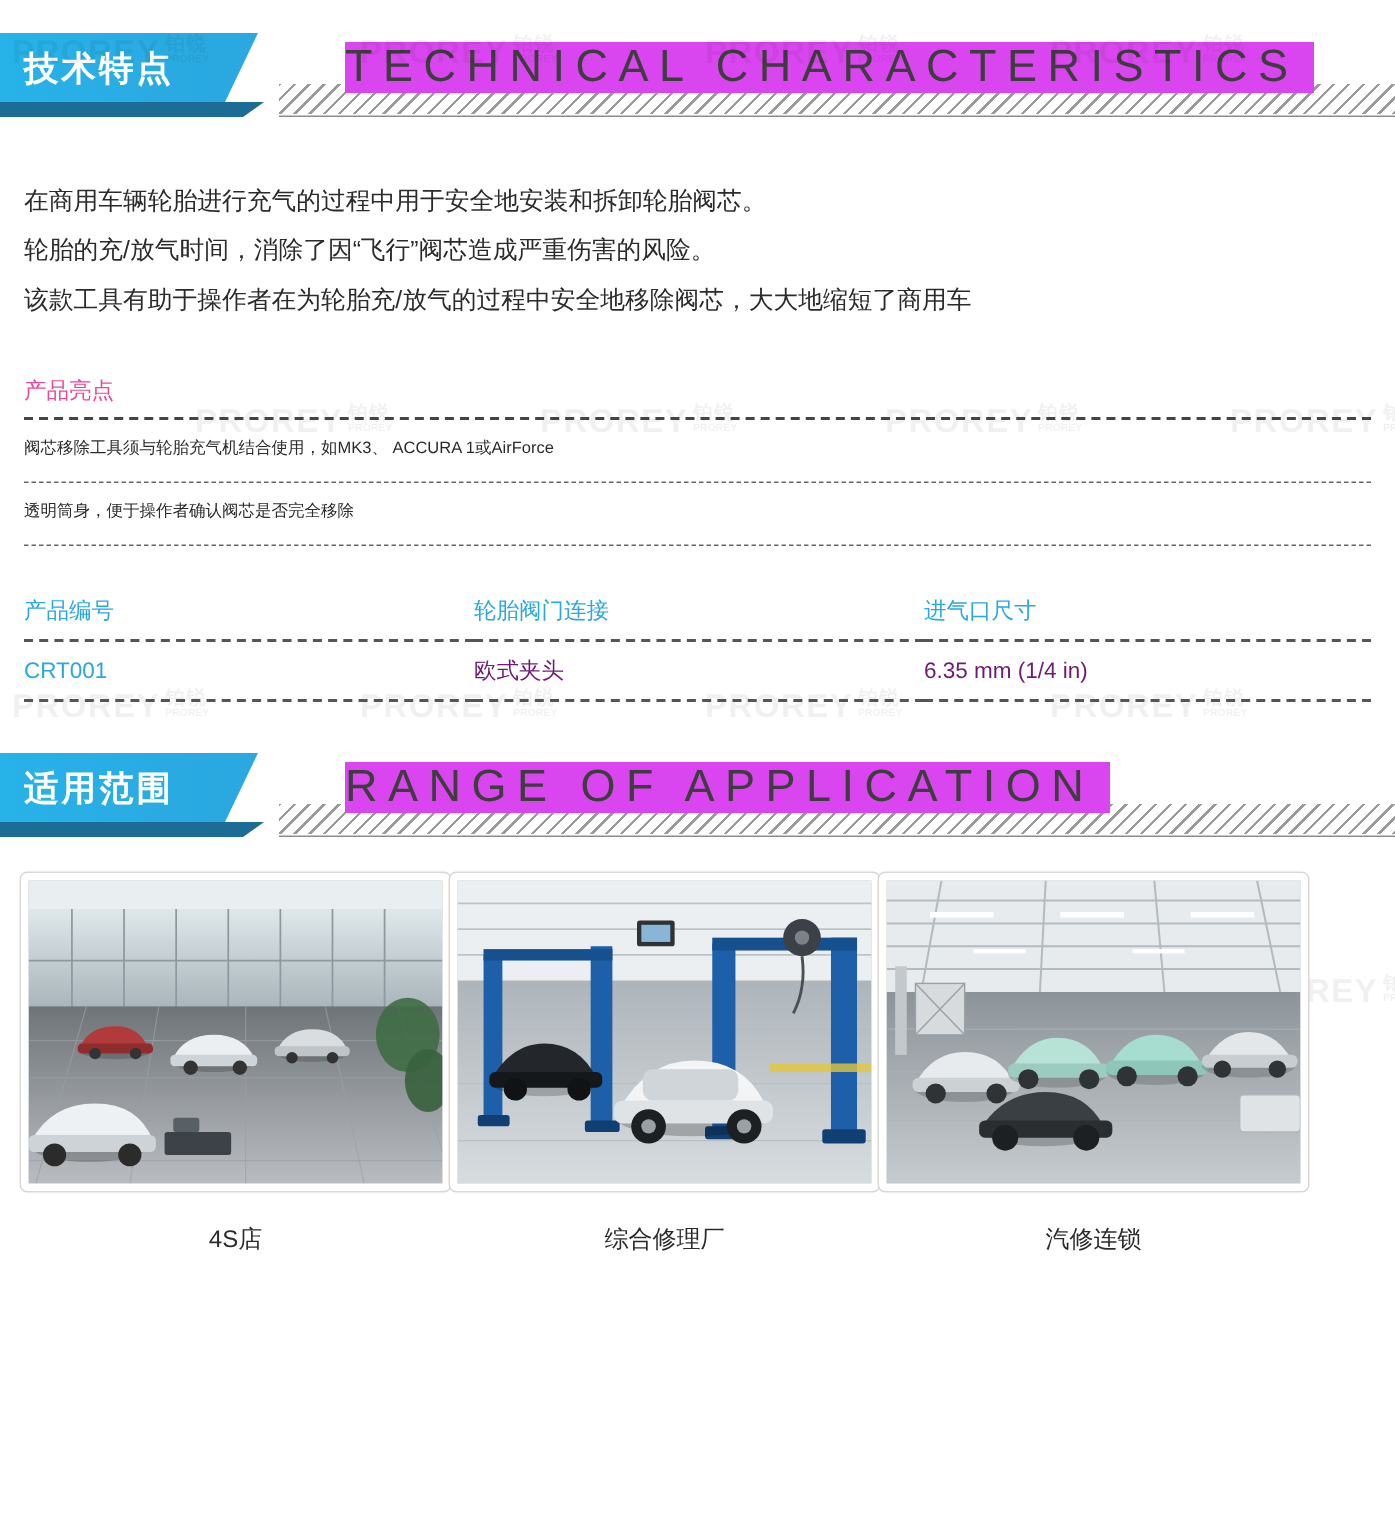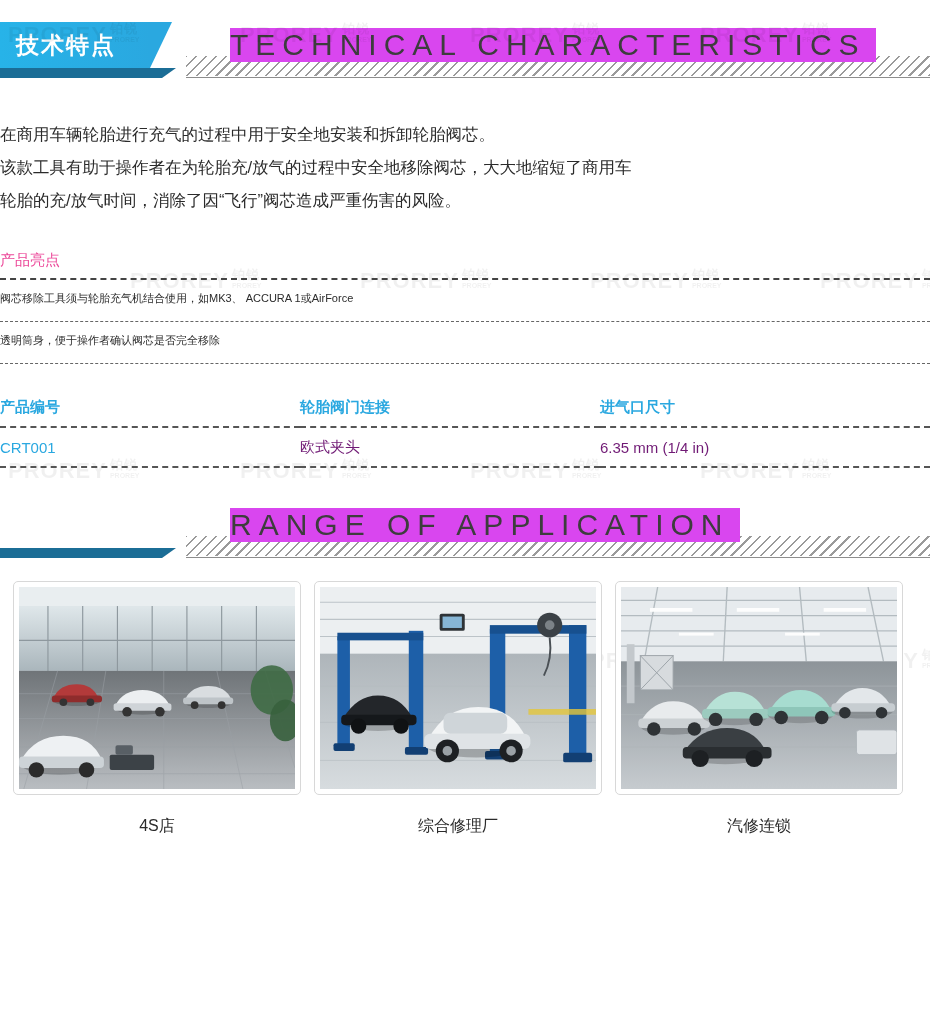--- a/index.html
+++ b/index.html
@@ -110,21 +110,21 @@
   .hatch-line {
     position: absolute;
     left: 186px;
     right: 0;
     top: 55px;
     border-top: 1px solid #8d8d8d;
     z-index: 1;
   }
 
   
-  .content { position: relative; z-index: 6; padding: 0 0; margin-top: 14px; }
+  .content { position: relative; z-index: 6; padding: 0 16px; margin-top: 14px; }
   .desc {
     font-size: 16.5px;
     line-height: 33px;
     color: #2b2b2b;
     margin-top: 34px;
   }
   .desc p { margin: 0; }
 
   .sub-title {
     color: #ec4899;
@@ -143,40 +143,39 @@
   .highlight-row {
     font-size: 11px;
     color: #2b2b2b;
     padding: 11px 0 9px 0;
   }
 
   
   .spec-table { margin-top: 34px; width: 100%; border-collapse: collapse; }
   .spec-table th {
     text-align: left;
-    font-weight: bold;
+    font-weight: normal;
     color: #2aa8e0;
     font-size: 15px;
     padding: 0 0 9px 0;
   }
   .spec-table td {
     font-size: 15px;
     color: #701a75;
     padding: 10px 0 9px 0;
     border-top: 2px dashed #555;
   }
   .spec-table thead tr th { border-bottom: 2px dashed #555; }
   .spec-table .c1 { width: 300px; }
   .spec-table .c2 { width: 300px; }
   .spec-table td.code { color: #2aa8e0; }
 
   
   .gallery {
     display: flex;
-    gap: 15px;
     padding: 0 14px;
     margin-top: 18px;
     position: relative;
     z-index: 6;
   }
   .gal-item { width: 286px; }
   .photo {
     width: 286px;
     height: 212px;
     border: 5px solid #fff;
@@ -224,22 +223,22 @@
   <div class="hatch-line"></div>
   <div class="tag-tail"></div>
   <div class="tag">技术特点</div>
   <div class="eng-title">TECHNICAL CHARACTERISTICS</div>
 </div>
 
 <div class="content">
 
   <div class="desc">
     <p>在商用车辆轮胎进行充气的过程中用于安全地安装和拆卸轮胎阀芯。</p>
+    <p>轮胎的充/放气时间，消除了因“飞行”阀芯造成严重伤害的风险。</p>
     <p>该款工具有助于操作者在为轮胎充/放气的过程中安全地移除阀芯，大大地缩短了商用车</p>
-    <p>轮胎的充/放气时间，消除了因“飞行”阀芯造成严重伤害的风险。</p>
   </div>
 
   <div class="sub-title">产品亮点</div>
   <hr class="dash-rule">
   <div class="highlight-row">阀芯移除工具须与轮胎充气机结合使用，如MK3、 ACCURA 1或AirForce</div>
   <hr class="dash-rule thin">
   <div class="highlight-row">透明筒身，便于操作者确认阀芯是否完全移除</div>
   <hr class="dash-rule thin">
 
   <table class="spec-table">
@@ -262,20 +261,21 @@
         <td style="padding:0;height:0;border-top:2px dashed #555;"></td>
       </tr>
     </tbody>
   </table>
 </div>
 
 <div class="section-head" style="margin-top:34px;">
   <div class="hatch"></div>
   <div class="hatch-line"></div>
   <div class="tag-tail"></div>
+  <div class="tag">适用范围</div>
   <div class="eng-title">RANGE OF APPLICATION</div>
 </div>
 
 <div class="gallery">
 
   <div class="gal-item">
     <div class="photo">
       <svg viewBox="0 0 286 212" preserveAspectRatio="none" aria-hidden="true">
         <defs>
           <linearGradient id="g1floor" x1="0" y1="0" x2="0" y2="1">

